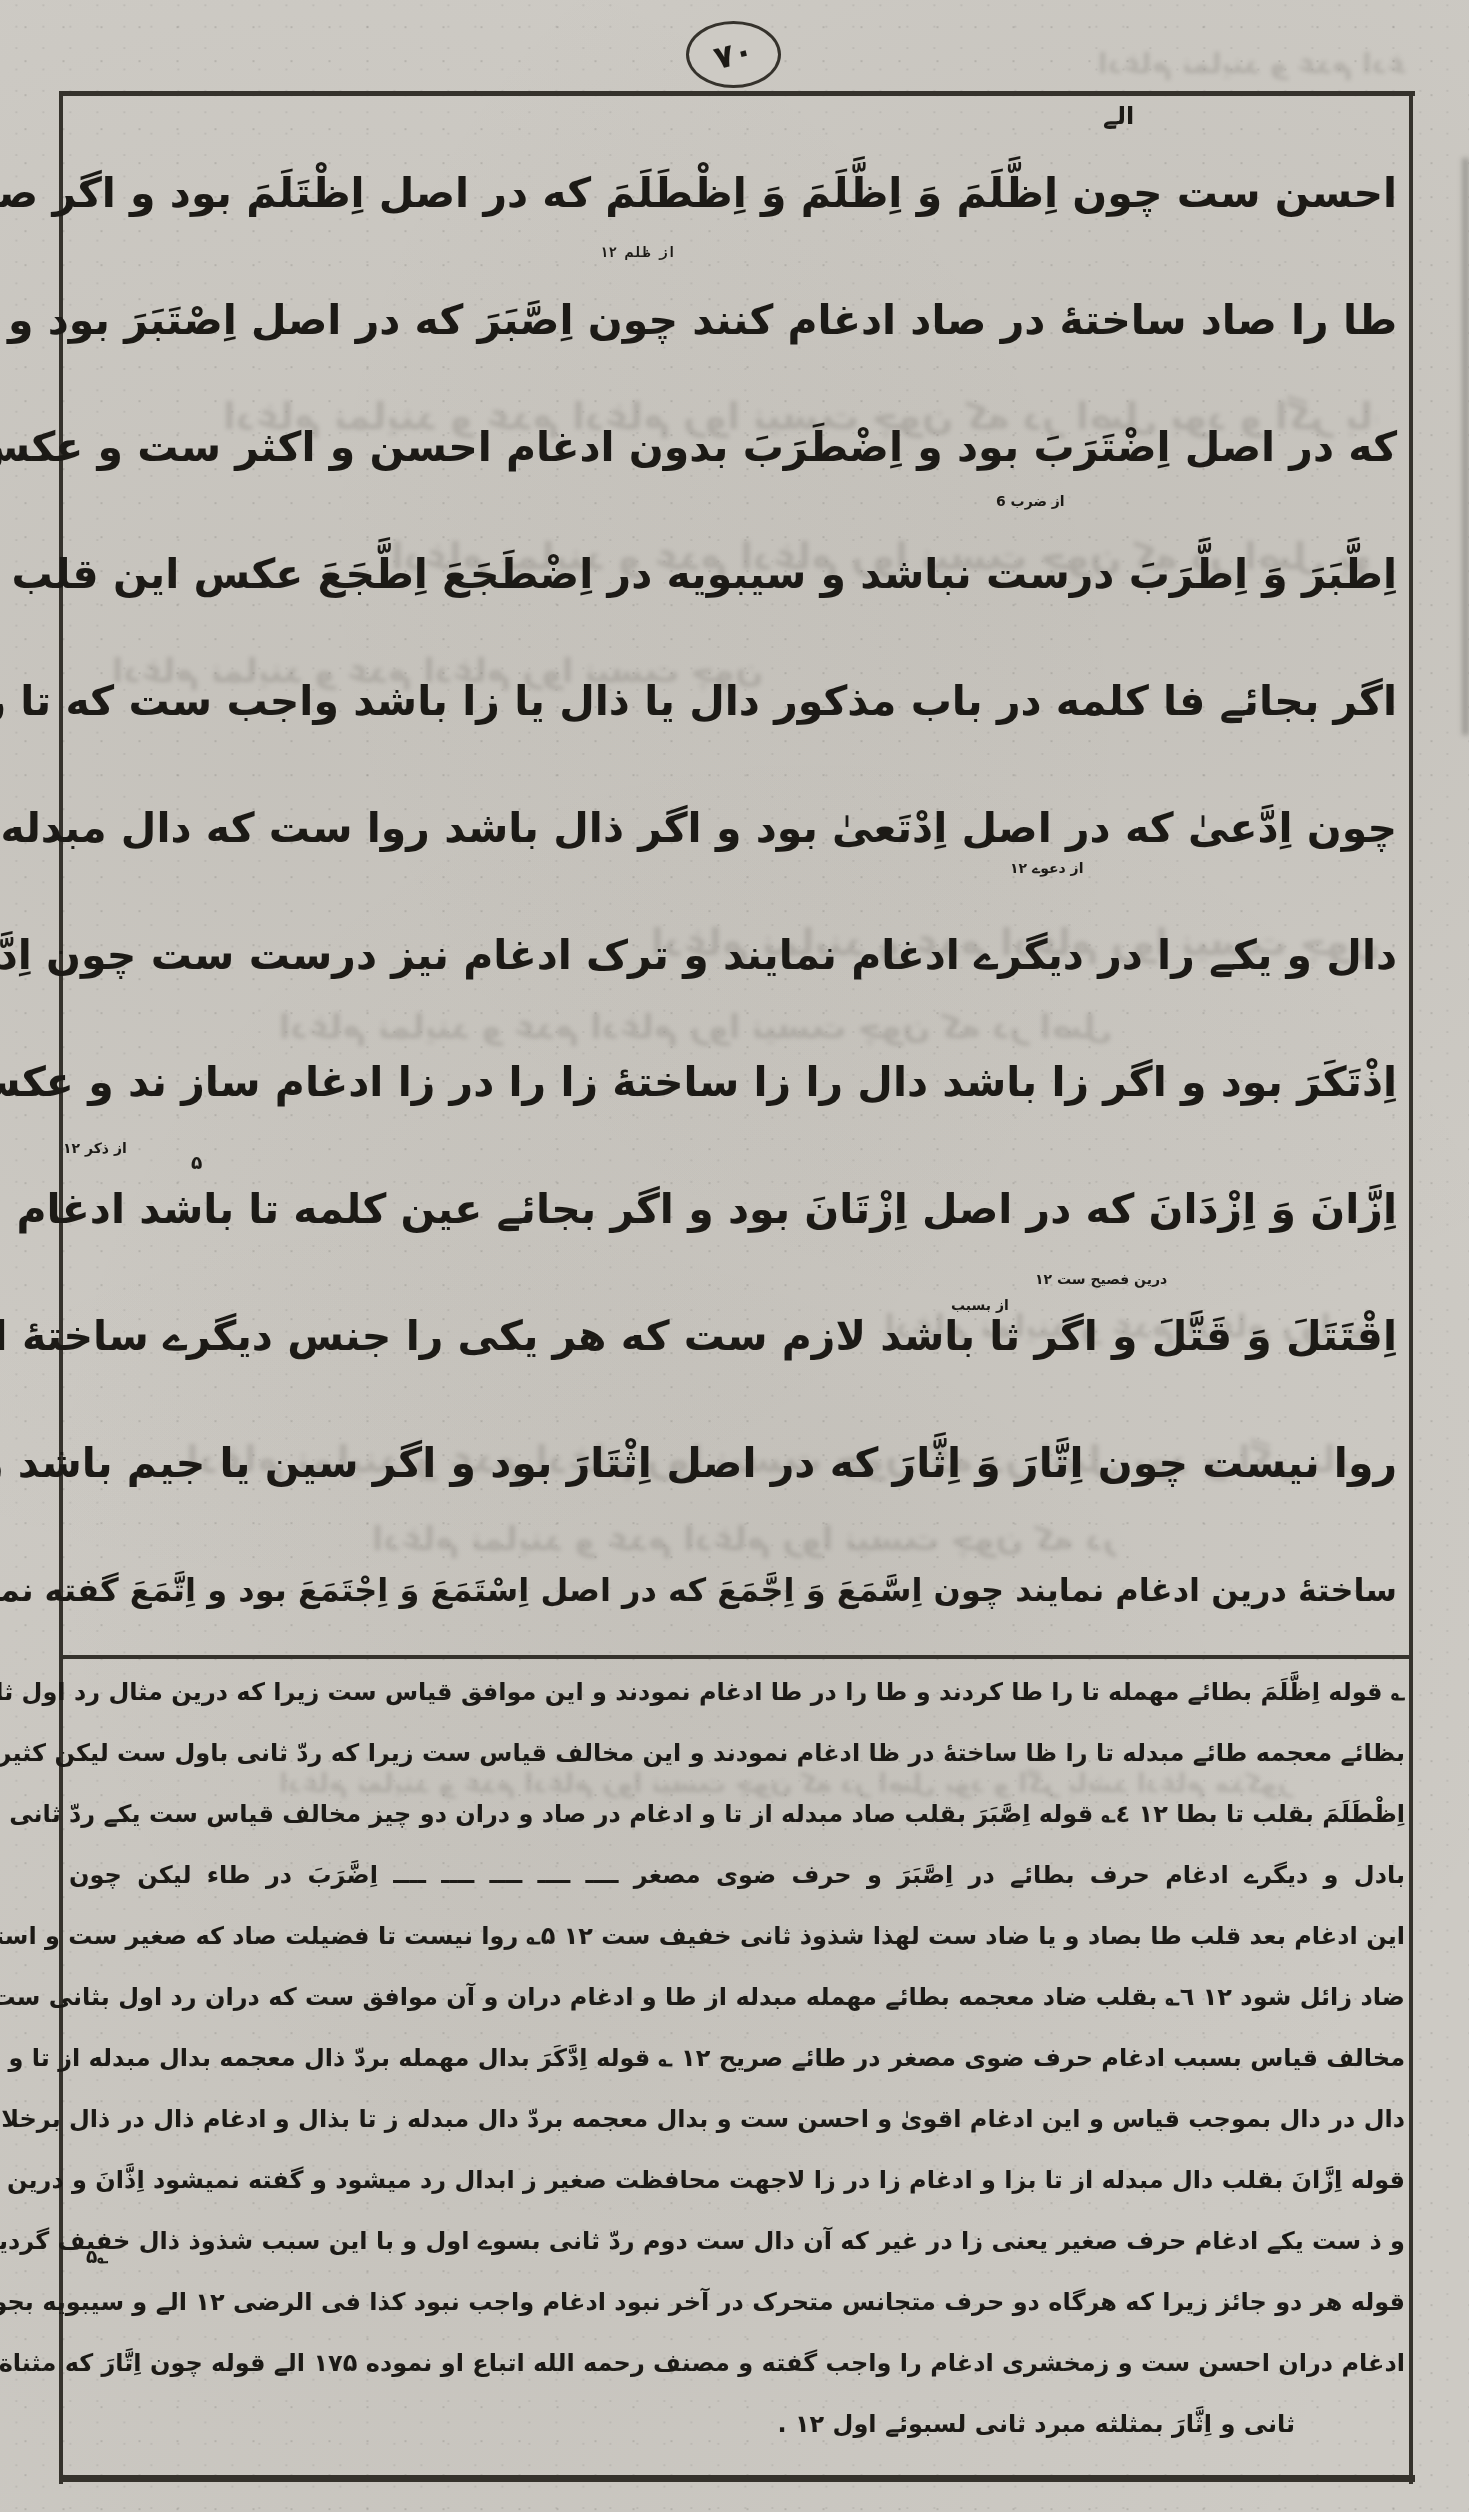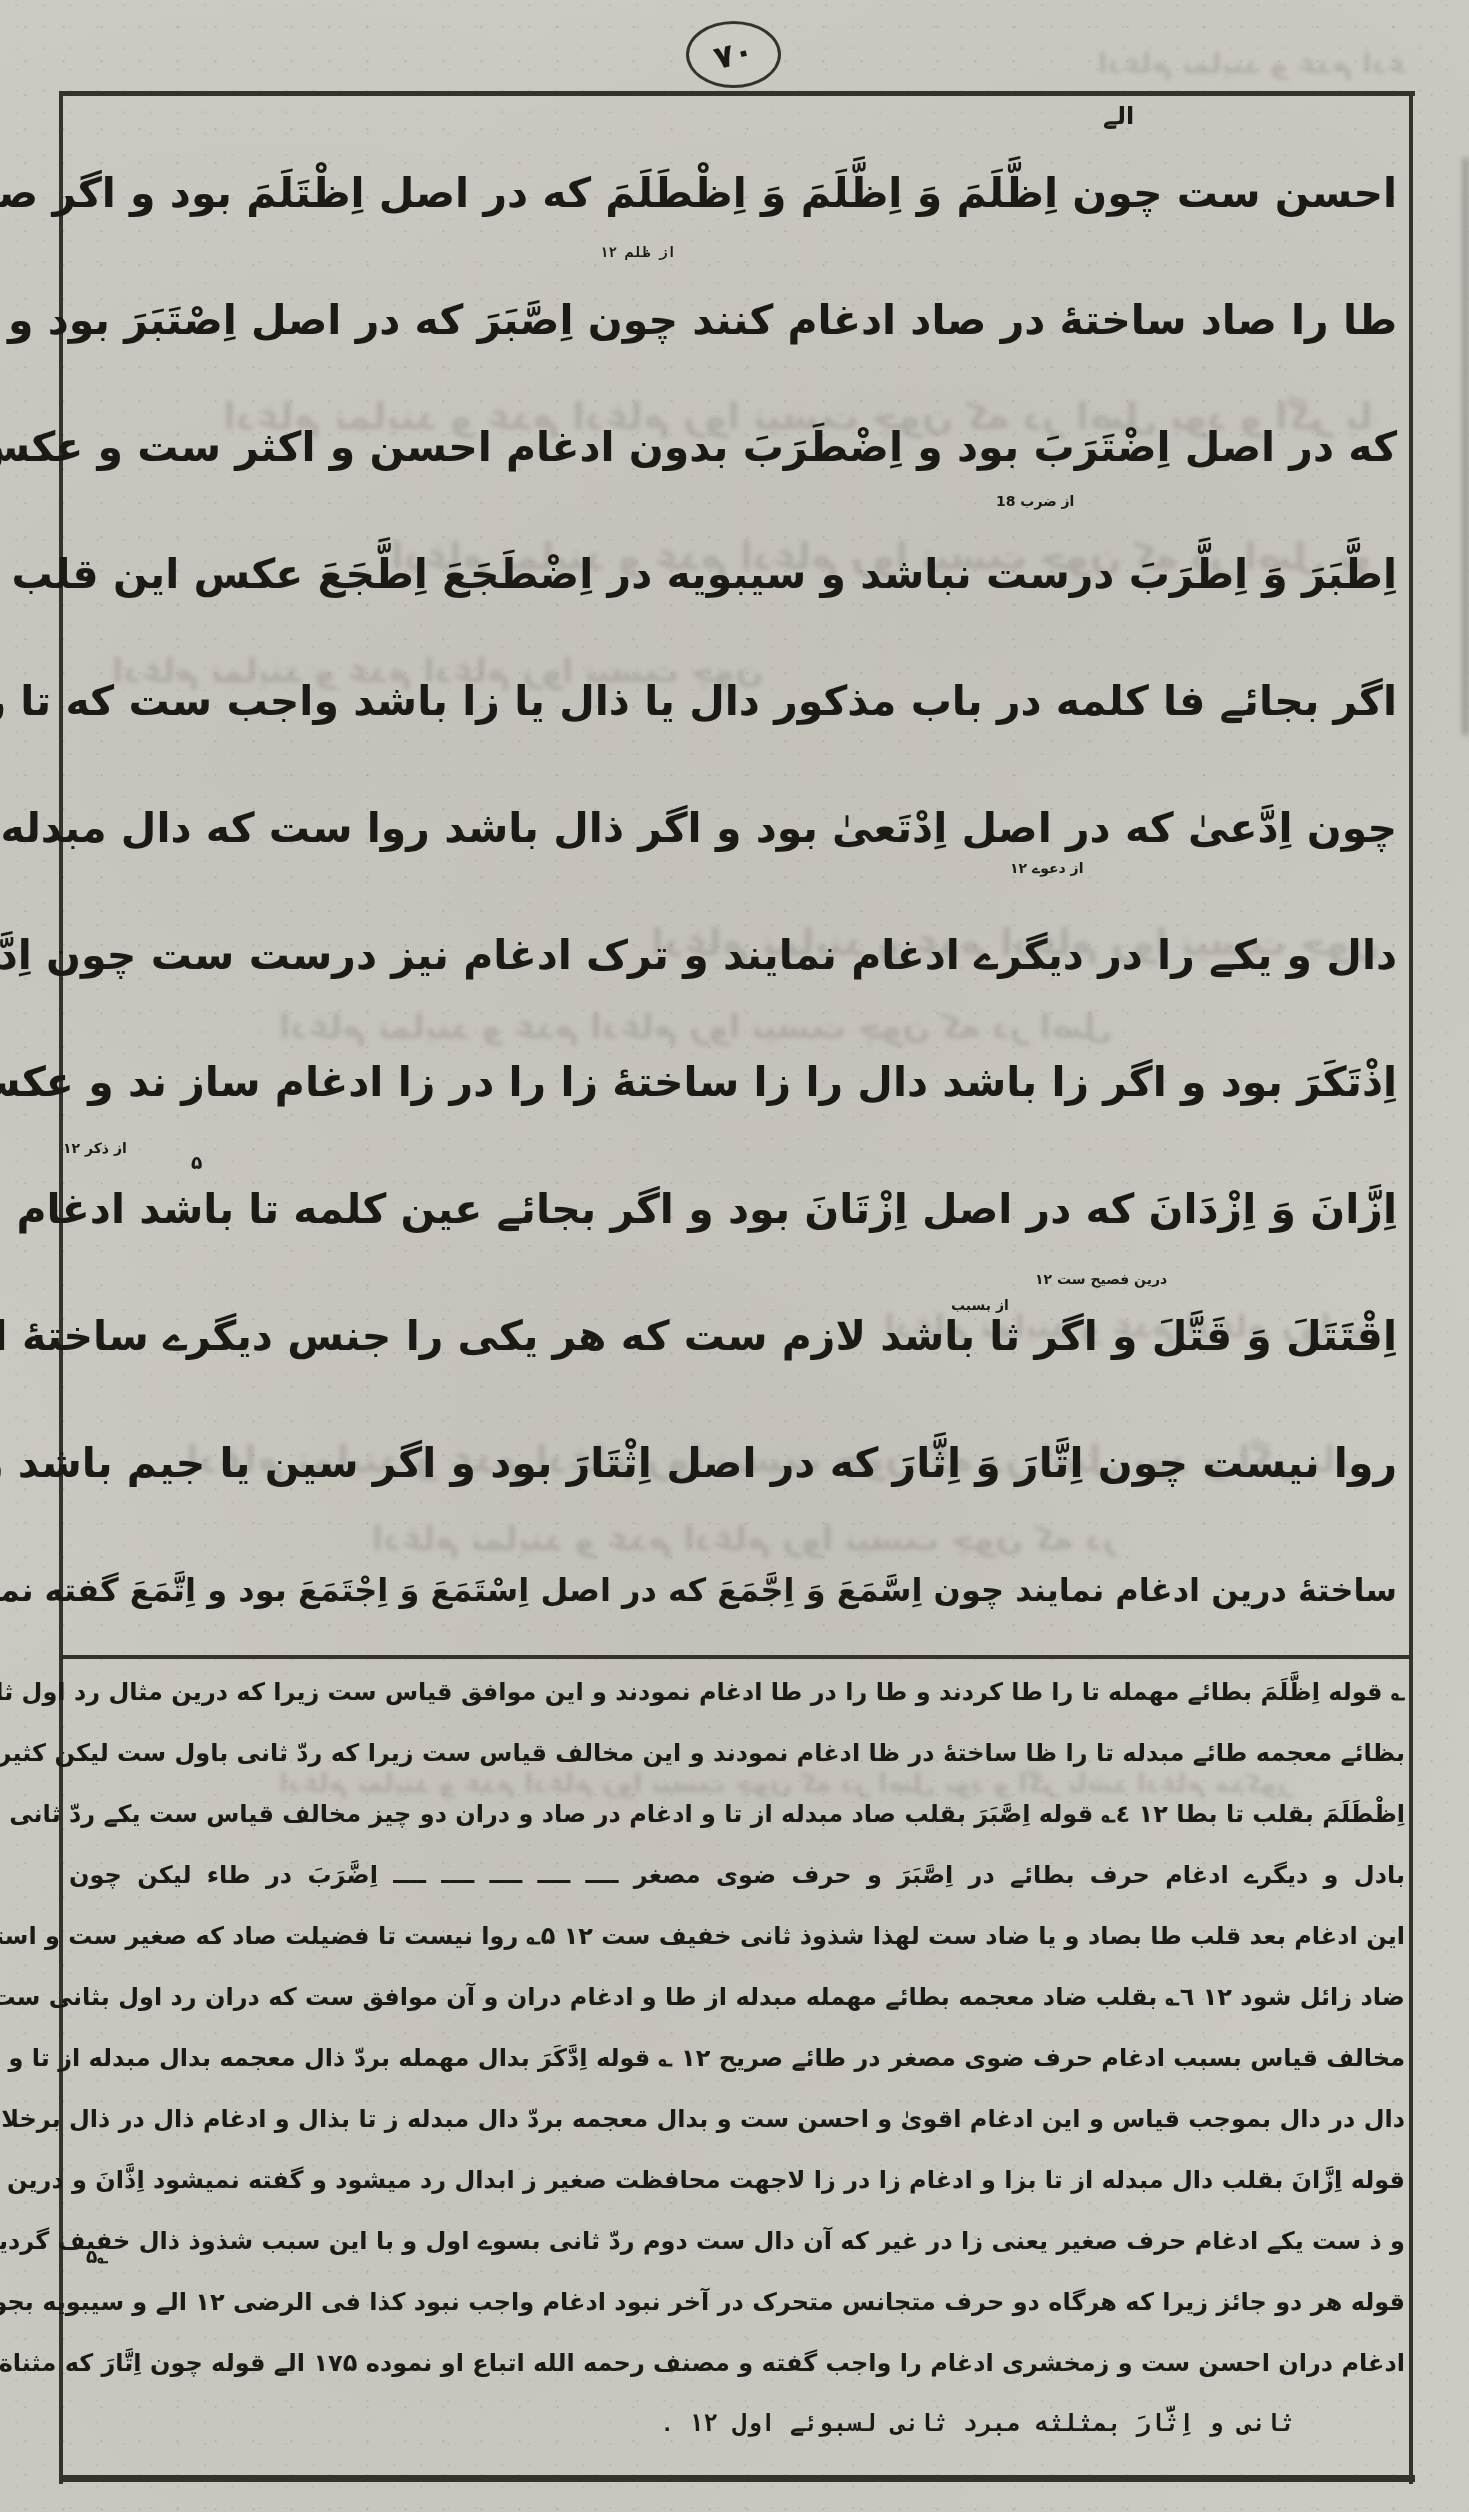--- a/index.html
+++ b/index.html
@@ -31,21 +31,21 @@
     height:127px;line-height:127px;font-size:41px;font-weight:bold;
     text-align:justify;text-align-last:justify;white-space:nowrap;
   }
   .main-line.tight{font-size:32px;}
   .inote{position:absolute;font-size:14px;font-weight:bold;direction:rtl;z-index:4;white-space:nowrap;}
   .commentary-block{position:absolute;left:69px;top:1662px;width:1336px;direction:rtl;z-index:3;}
   .commentary-line{
     height:61px;line-height:61px;font-size:24px;font-weight:bold;
     text-align:justify;text-align-last:justify;white-space:nowrap;
   }
-  .commentary-line.last{text-align:right;text-align-last:right;padding-right:110px;font-family:Liberation Mono, monospace;}
+  .commentary-line.last{text-align:right;text-align-last:right;padding-right:110px;}
   .ghost{
     position:absolute;direction:rtl;font-weight:bold;color:rgba(55,50,42,0.16);
     filter:blur(2.3px);transform:scaleX(-1);white-space:nowrap;overflow:hidden;z-index:1;
     pointer-events:none;
   }
   .edge-smudge{
     position:absolute;right:0;top:158px;width:7.4px;height:577px;
     background:rgba(40,38,34,0.25);filter:blur(2.8px);z-index:2;
   }
 </style>
@@ -88,21 +88,21 @@
     <div class="main-line">چون اِدَّعیٰ که در اصل اِدْتَعیٰ بود و اگر ذال باشد روا ست که دال مبدله تا را ذال ساز ند یا ذال را</div>
     <div class="main-line">دال و یکے را در دیگرے ادغام نمایند و ترک ادغام نیز درست ست چون اِدَّکَرَ وَ اِذَّکَرَ وَ اِذْدَکَرَ که در اصل</div>
     <div class="main-line">اِذْتَکَرَ بود و اگر زا باشد دال را زا ساختۀ زا را در زا ادغام ساز ند و عکس نکنند و عدم ادغام نیز روا ست چون</div>
     <div class="main-line">اِزَّانَ وَ اِزْدَانَ که در اصل اِزْتَانَ بود و اگر بجائے عین کلمه تا باشد ادغام و عدم ادغام هر دو جائز چون</div>
     <div class="main-line">اِقْتَتَلَ وَ قَتَّلَ و اگر ثا باشد لازم ست که هر یکی را جنس دیگرے ساختۀ ادغام نمایند و عدم ادغام</div>
     <div class="main-line">روا نیست چون اِتَّارَ وَ اِثَّارَ که در اصل اِثْتَارَ بود و اگر سین یا جیم باشد روا ست که تا را سین یا جیم</div>
     <div class="main-line tight">ساختۀ درین ادغام نمایند چون اِسَّمَعَ وَ اِجَّمَعَ که در اصل اِسْتَمَعَ وَ اِجْتَمَعَ بود و اِتَّمَعَ گفته نمیشود و عدم ادغام افصح ست</div>
   </div>
 
   <div class="inote" style="left:600px;top:244px;font-family:Liberation Mono, monospace;">از ظلم ١٢</div>
-  <div class="inote" style="left:996px;top:493px;">از ضرب 18</div>
+  <div class="inote" style="left:996px;top:493px;">از ضرب 6</div>
   <div class="inote" style="left:1010px;top:860px;">از دعوے ١٢</div>
   <div class="inote" style="left:63px;top:1140px;">از ذکر ١٢</div>
   <div class="inote" style="left:1035px;top:1271px;">درین فصیح ست ١٢</div>
   <div class="inote" style="left:951px;top:1297px;">از بسبب</div>
   <div class="inote" style="left:191px;top:1152px;font-size:18.6px;">۵</div>
   <div class="inote" style="left:86px;top:2246px;font-size:18.6px;">؎۵</div>
 
   <div class="commentary-block" dir="rtl">
     <div class="commentary-line">؎ قوله اِظَّلَمَ بطائے مهمله تا را طا کردند و طا را در طا ادغام نمودند و این موافق قیاس ست زیرا که درین مثال رد اول ثانی ست ١٢ الے قوله اِظَّلَمَ</div>
     <div class="commentary-line">بظائے معجمه طائے مبدله تا را ظا ساختۀ در ظا ادغام نمودند و این مخالف قیاس ست زیرا که ردّ ثانی باول ست لیکن کثیر الاستعمال است ١٢ ٣؎</div>

